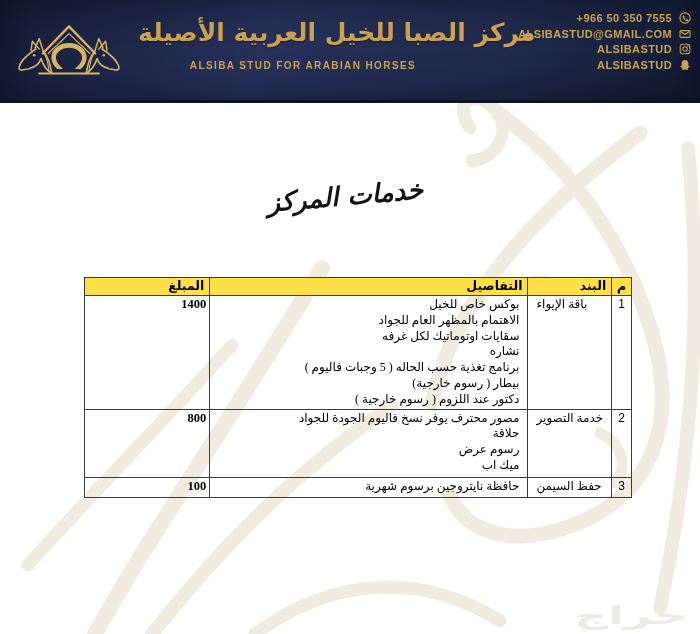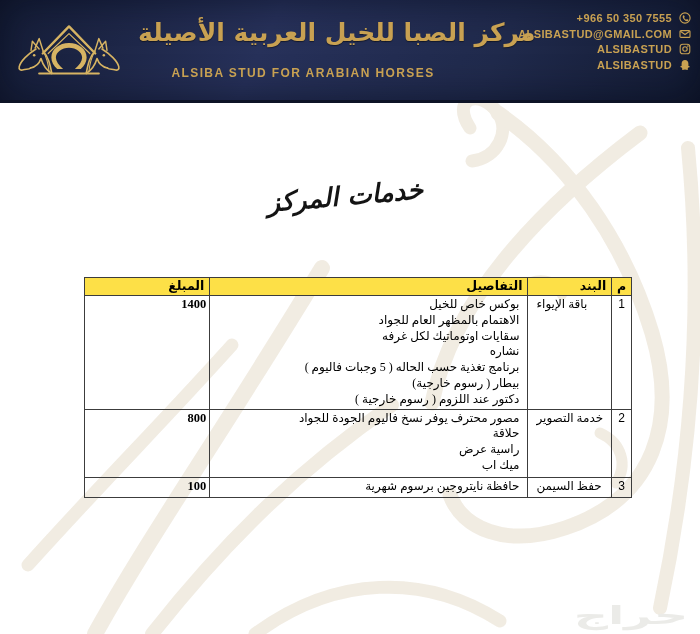--- a/index.html
+++ b/index.html
@@ -18,21 +18,21 @@
   .banner{
     position:absolute;left:0;top:0;width:700px;height:103px;
     background:linear-gradient(115deg,#151d37 0%,#27315A 38%,#202a4c 70%,#131b33 100%);
     box-shadow:inset 0 0 38px rgba(4,8,20,.55);
     border-bottom:3px solid #0d1326;
   }
   .logo{position:absolute;left:12px;top:11px;width:114px;height:76px;}
   .brand{position:absolute;left:138px;top:14px;width:330px;text-align:center;color:var(--gold);}
   .brand-ar{font-size:25px;font-weight:bold;white-space:nowrap;line-height:38px;
     font-family:"DejaVu Sans",sans-serif;text-shadow:0 1px 1px rgba(0,0,0,.45);}
-  .brand-en{font-size:12px;font-weight:bold;letter-spacing:1.4px;white-space:nowrap;margin-top:14px;}
+  .brand-en{font-size:10px;font-weight:bold;letter-spacing:1.4px;white-space:nowrap;margin-top:8px;}
   .contacts{position:absolute;right:9px;top:12px;display:flex;flex-direction:column;gap:3px;}
   .c-row{display:flex;align-items:center;justify-content:flex-end;gap:7px;
     color:var(--gold);font-size:11px;font-weight:bold;letter-spacing:.4px;height:12.5px;margin-left:6px;}
   .c-icon{display:inline-flex;width:12px;height:12px;}
   .c-icon svg{width:12px;height:12px;display:block;}
 
   
   .content{position:absolute;left:0;top:103px;width:700px;height:531px;}
   .watermark{position:absolute;left:0;top:0;width:700px;height:531px;}
   .haraj{position:absolute;right:12px;top:498px;font-size:25px;font-weight:bold;
@@ -183,21 +183,21 @@
               <div class="detail-line">دكتور عند اللزوم ( رسوم خارجية )</div>
             </td>
             <td class="cell-amount">1400</td>
           </tr>
           <tr>
             <td class="cell-num">2</td>
             <td class="cell-item">خدمة التصوير</td>
             <td class="cell-details">
               <div class="detail-line">مصور محترف يوفر نسخ فاليوم الجودة للجواد</div>
               <div class="detail-line">حلاقة</div>
-              <div class="detail-line">راسية عرض</div>
+              <div class="detail-line">رسوم عرض</div>
               <div class="detail-line">ميك اب</div>
             </td>
             <td class="cell-amount">800</td>
           </tr>
           <tr>
             <td class="cell-num">3</td>
             <td class="cell-item">حفظ السيمن</td>
             <td class="cell-details">
               <div class="detail-line">حافظة نايتروجين برسوم شهرية</div>
             </td>

